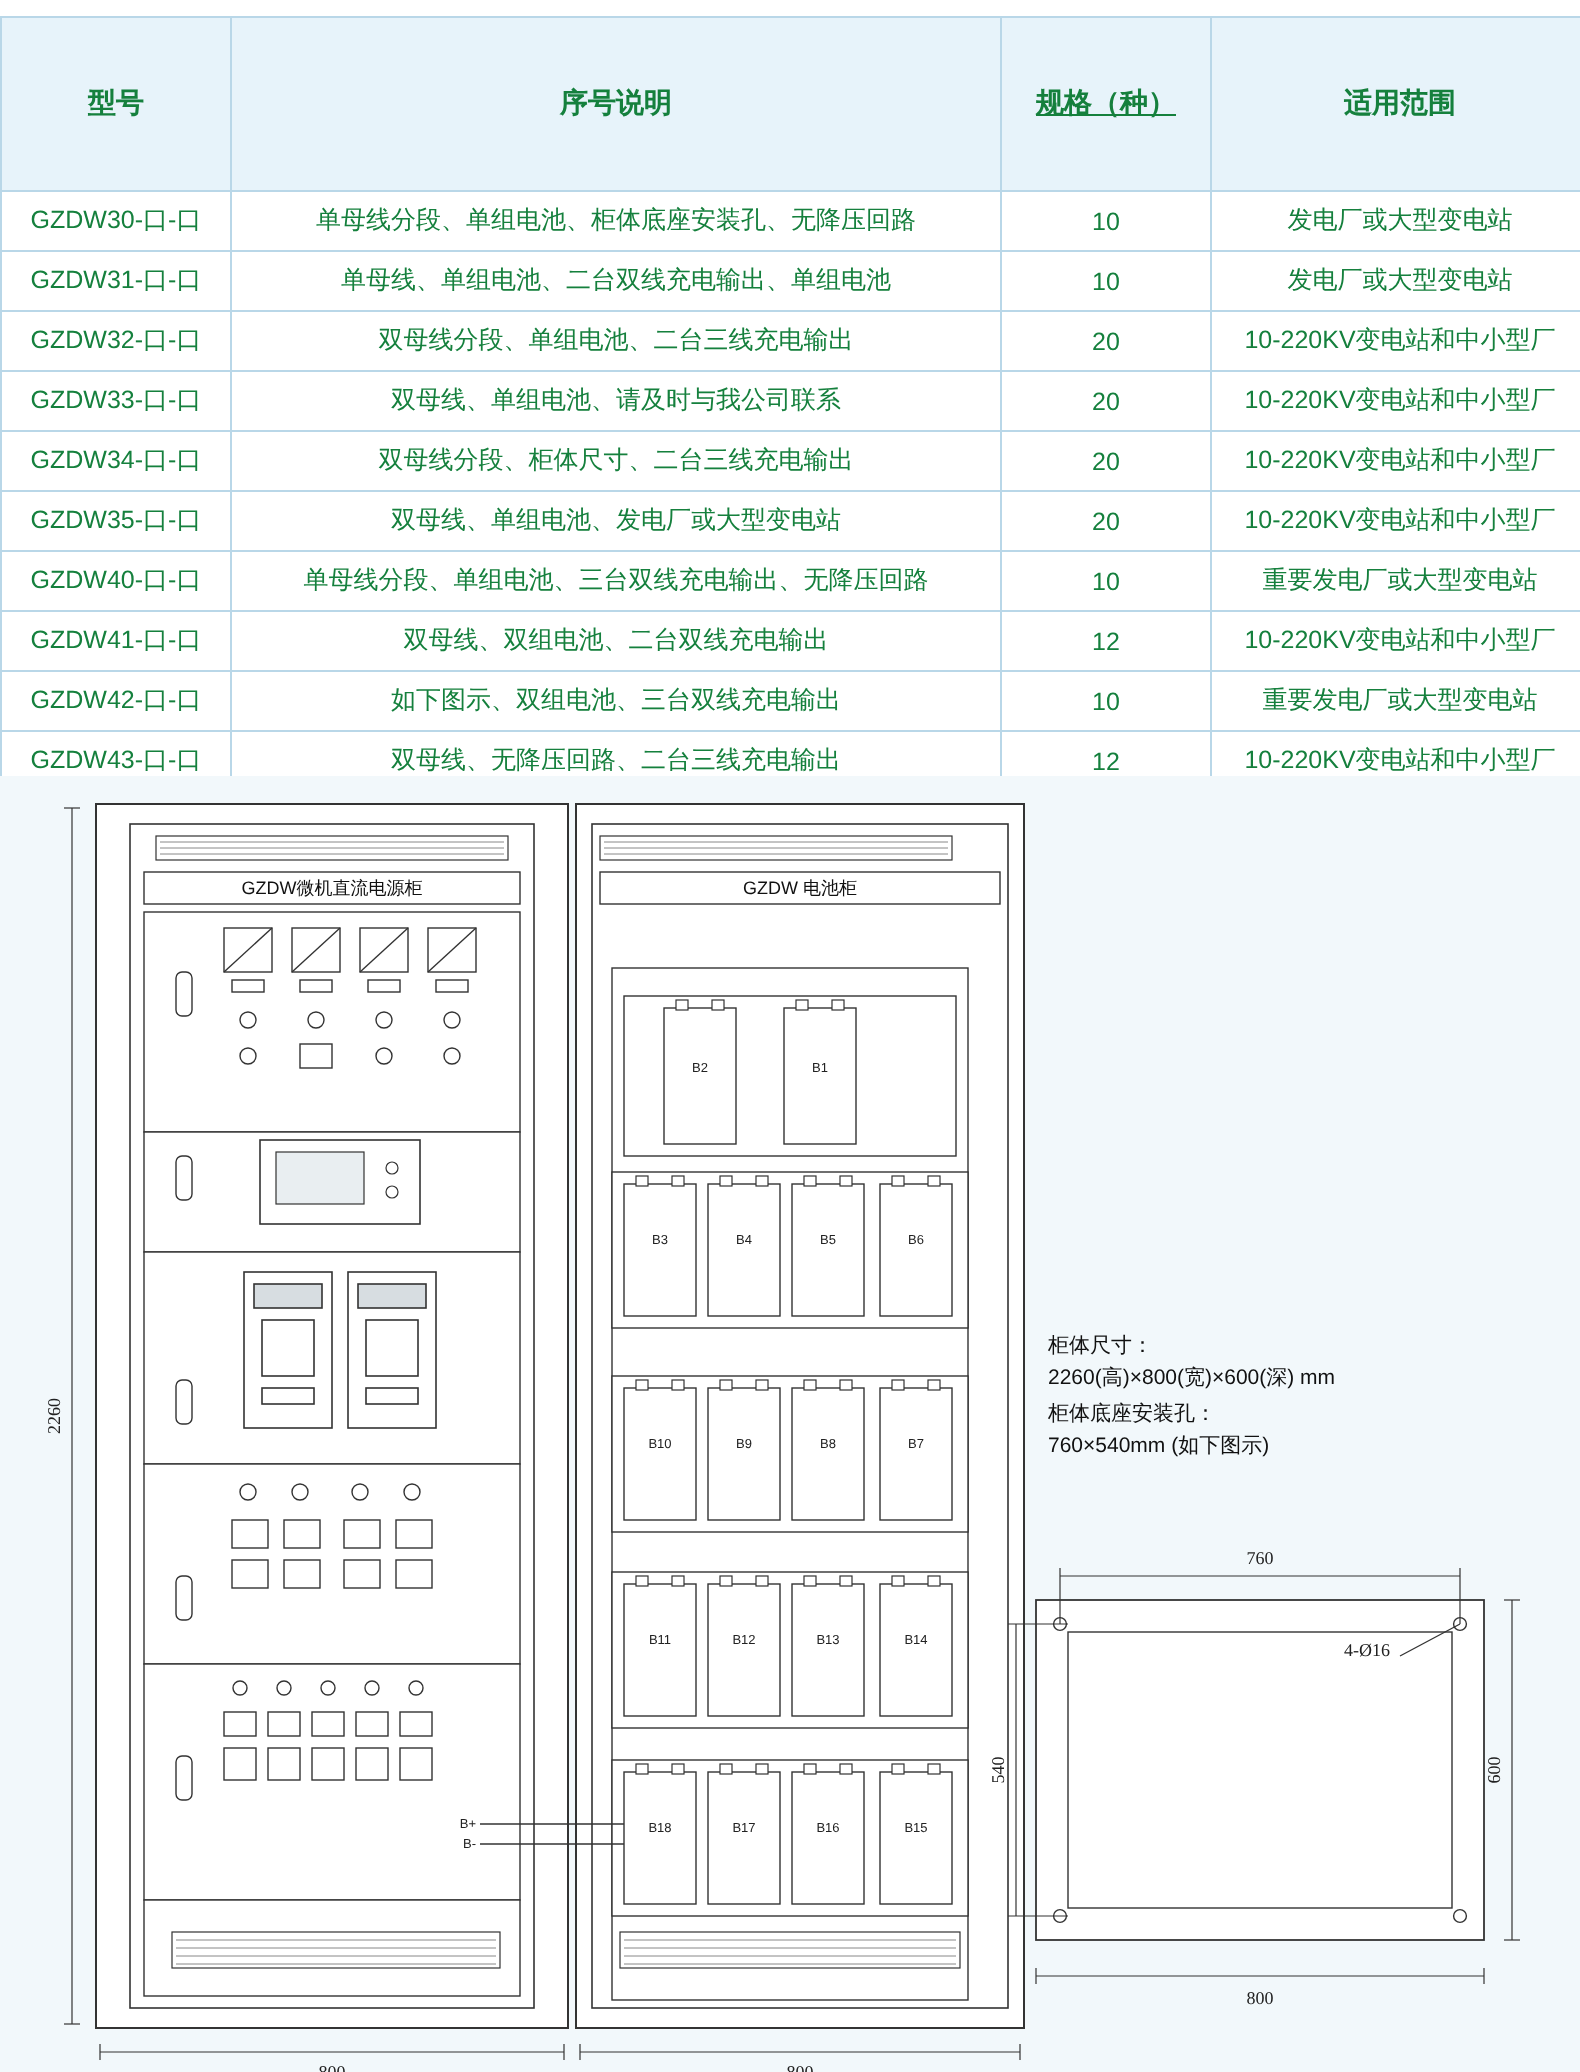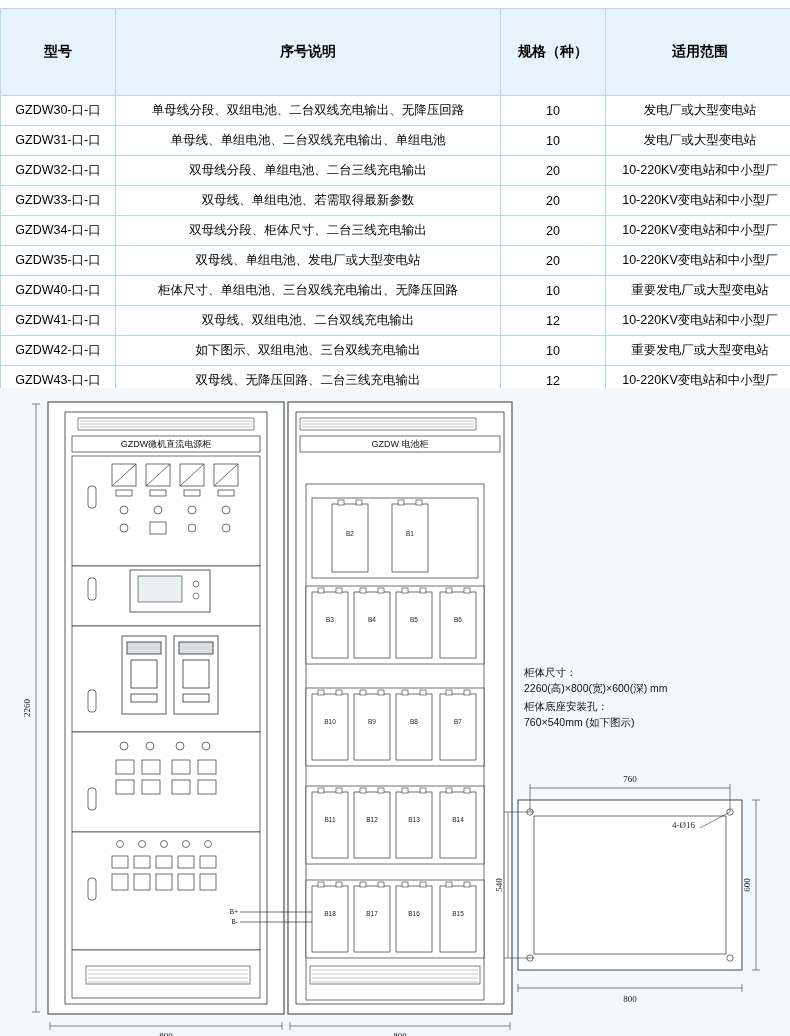--- a/index.html
+++ b/index.html
@@ -16,34 +16,34 @@
   table.spec{
     border-collapse:collapse;
     width:774px;
     margin:8px auto 0 auto;
     table-layout:fixed;
   }
   table.spec th, table.spec td{
     border:1px solid #b9d7e8;
     font-size:12.5px;
     text-align:center;
-    color:#000000;
+    color:#15803d;
     padding:3px 2px;
     white-space:nowrap;
   }
   table.spec thead th{
     background:#e7f3fa;
     height:80px;
     font-size:14px;
     font-weight:bold;
   }
   table.spec tbody td{height:23px;margin-left:12px;}
   .col1{width:110px;}
   .col2{width:380px;}
-  .col3{width:100px;}
+  .col3{width:100px;text-decoration:underline;}
   .col4{width:184px;}
   td.c2{font-size:12px;}
   td.c4{font-size:12px;}
   .note-row td{
     background:#e7f3fa;
     font-size:13.5px;
     font-weight:bold;
     height:34px;
     letter-spacing:.3px;
     border:1px solid #b9d7e8;
@@ -73,57 +73,57 @@
       <tr>
         <th class="col1">型号</th>
         <th class="col2">序号说明</th>
         <th class="col3">规格（种）</th>
         <th class="col4">适用范围</th>
       </tr>
     </thead>
     <tbody>
       <tr>
         <td>GZDW30-口-口</td>
-        <td class="c2">单母线分段、双组电池、二台双线充电输出、无降压回路</td>
+        <td class="c2">单母线分段、单组电池、柜体底座安装孔、无降压回路</td>
         <td>10</td>
         <td class="c4">发电厂或大型变电站</td>
       </tr>
       <tr>
         <td>GZDW31-口-口</td>
         <td class="c2">单母线、单组电池、二台双线充电输出、单组电池</td>
         <td>10</td>
         <td class="c4">发电厂或大型变电站</td>
       </tr>
       <tr>
         <td>GZDW32-口-口</td>
         <td class="c2">双母线分段、单组电池、二台三线充电输出</td>
         <td>20</td>
         <td class="c4">10-220KV变电站和中小型厂</td>
       </tr>
       <tr>
         <td>GZDW33-口-口</td>
-        <td class="c2">双母线、单组电池、若需取得最新参数</td>
+        <td class="c2">双母线、单组电池、请及时与我公司联系</td>
         <td>20</td>
         <td class="c4">10-220KV变电站和中小型厂</td>
       </tr>
       <tr>
         <td>GZDW34-口-口</td>
         <td class="c2">双母线分段、柜体尺寸、二台三线充电输出</td>
         <td>20</td>
         <td class="c4">10-220KV变电站和中小型厂</td>
       </tr>
       <tr>
         <td>GZDW35-口-口</td>
         <td class="c2">双母线、单组电池、发电厂或大型变电站</td>
         <td>20</td>
         <td class="c4">10-220KV变电站和中小型厂</td>
       </tr>
       <tr>
         <td>GZDW40-口-口</td>
-        <td class="c2">柜体尺寸、单组电池、三台双线充电输出、无降压回路</td>
+        <td class="c2">单母线分段、单组电池、三台双线充电输出、无降压回路</td>
         <td>10</td>
         <td class="c4">重要发电厂或大型变电站</td>
       </tr>
       <tr>
         <td>GZDW41-口-口</td>
         <td class="c2">双母线、双组电池、二台双线充电输出</td>
         <td>12</td>
         <td class="c4">10-220KV变电站和中小型厂</td>
       </tr>
       <tr>

